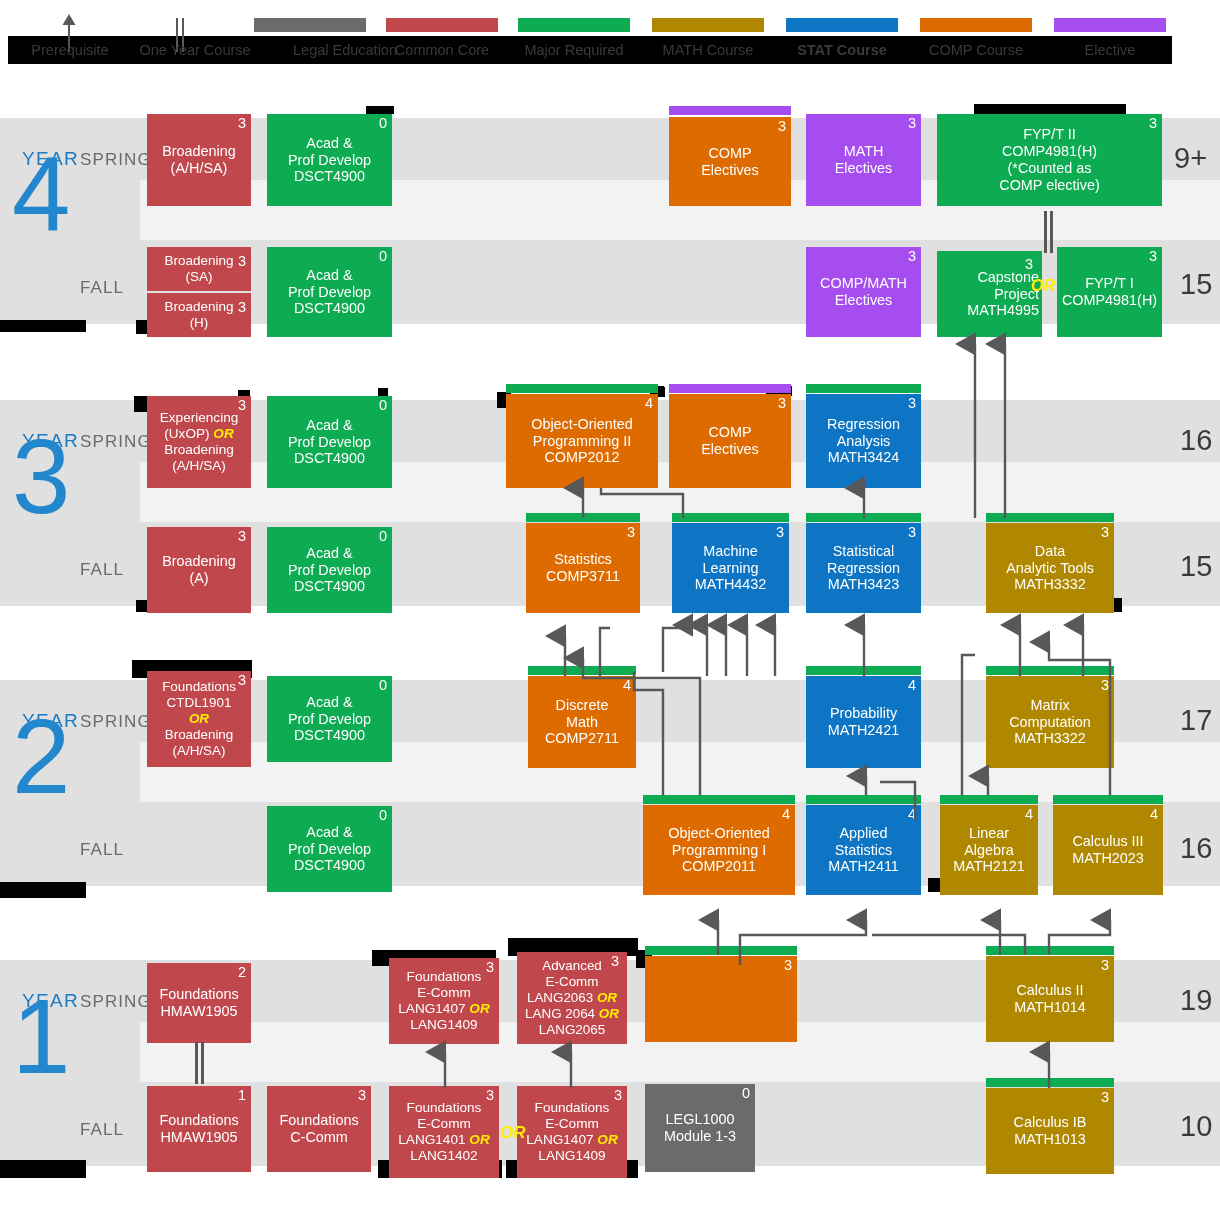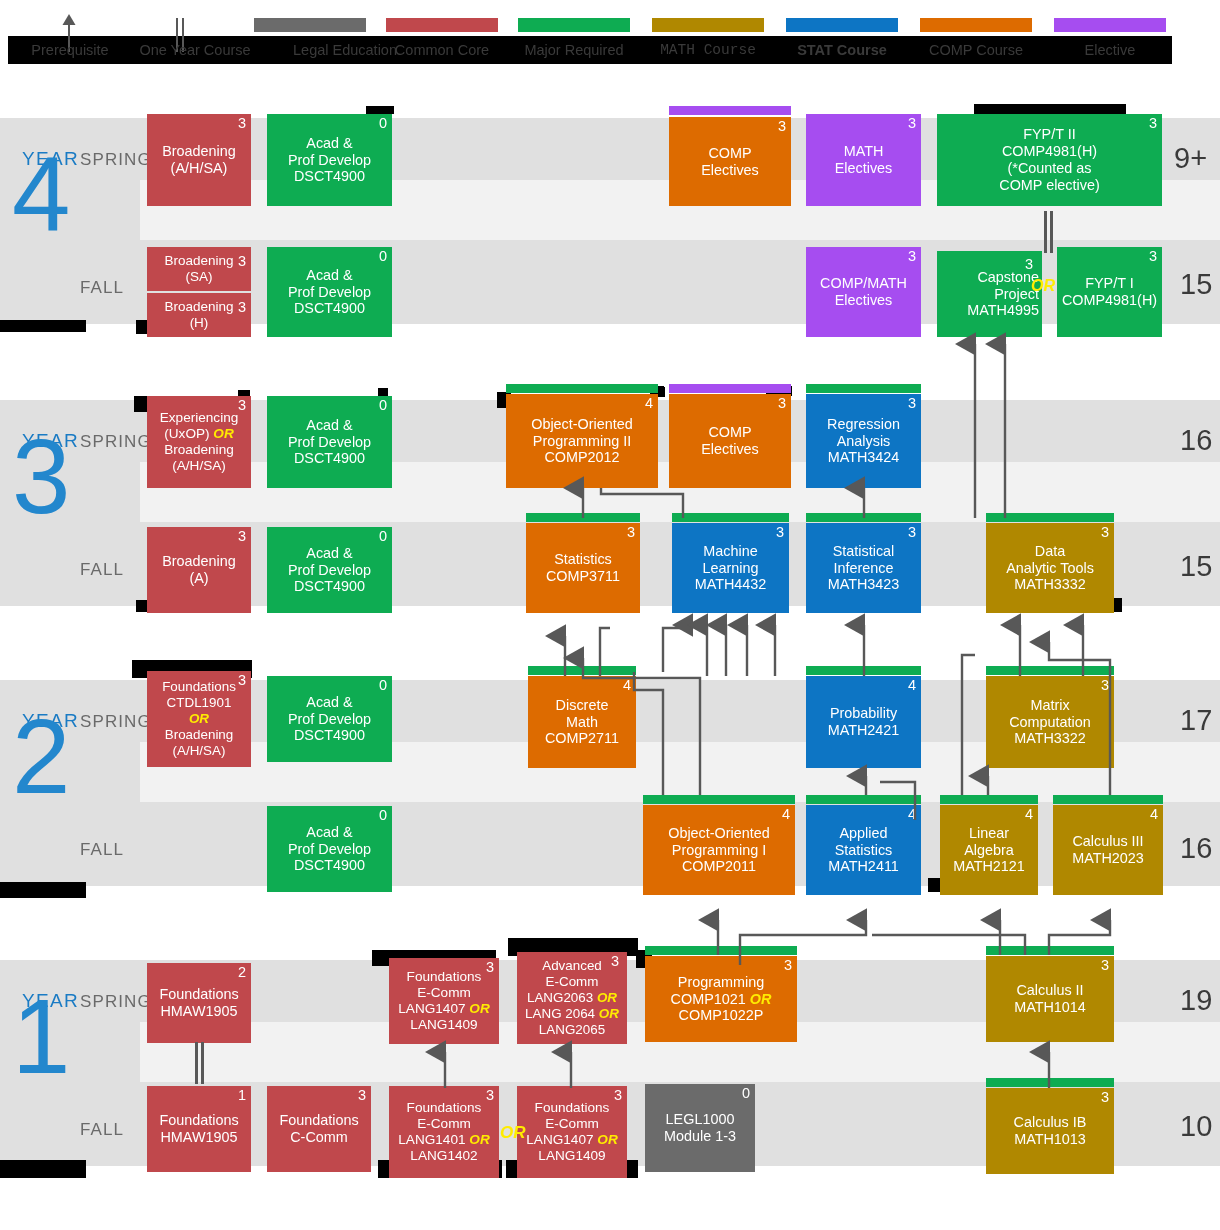--- a/index.html
+++ b/index.html
@@ -149,21 +149,21 @@
     </div>
   <div class="legend-item" style="left:250px;width:120px;margin-left:35px;">
       <span class="lbl">Legal Education</span>
     </div>
   <div class="legend-item" style="left:382px;width:120px;">
       <span class="lbl">Common Core</span>
     </div>
   <div class="legend-item" style="left:514px;width:120px;">
       <span class="lbl">Major Required</span>
     </div>
-  <div class="legend-item" style="left:648px;width:120px;font-family:Liberation Mono, monospace;">
+  <div class="legend-item" style="left:648px;width:120px;">
       <span class="lbl">MATH Course</span>
     </div>
   <div class="legend-item" style="left:782px;width:120px;font-weight:bold;">
       <span class="lbl">STAT Course</span>
     </div>
   <div class="legend-item" style="left:916px;width:120px;">
       <span class="lbl">COMP Course</span>
     </div>
   <div class="legend-item" style="left:1050px;width:120px;">
       <span class="lbl">Elective</span>
@@ -409,21 +409,21 @@
   <div class="box c-stat" style="left:672px;top:523px;width:117px;height:90px;">
     <span class="cr">3</span>
     <span class="bodytext">Machine
 Learning
 MATH4432</span>
   </div>
   <div class="topbar s-major" style="left:806px;top:513px;width:115px;"></div>
   <div class="box c-stat" style="left:806px;top:523px;width:115px;height:90px;">
     <span class="cr">3</span>
     <span class="bodytext">Statistical
-Inference
+Regression
 MATH3423</span>
   </div>
   <div class="topbar s-major" style="left:986px;top:513px;width:128px;"></div>
   <div class="box c-math" style="left:986px;top:523px;width:128px;height:90px;">
     <span class="cr">3</span>
     <span class="bodytext">Data
 Analytic Tools
 MATH3332</span>
   </div>
 
@@ -501,21 +501,20 @@
     <span class="cr">3</span>
     <span class="bodytext" style="white-space: normal;">Foundations<br>E-Comm<br>LANG1407 <span class="orword">OR</span><br>LANG1409</span>
   </div>
   <div class="box c-common" style="left:517px;top:952px;width:110px;height:92px;font-size:13.4px;">
     <span class="cr" style="right:8px;">3</span>
     <span class="bodytext" style="white-space: normal;">Advanced<br>E-Comm<br>LANG2063 <span class="orword">OR</span><br>LANG 2064 <span class="orword">OR</span><br>LANG2065</span>
   </div>
   <div class="topbar s-major" style="left:645px;top:946px;width:152px;"></div>
   <div class="box c-comp" style="left:645px;top:956px;width:152px;height:86px;">
     <span class="cr">3</span>
-    <span class="bodytext" style="white-space: normal;">Programming<br>COMP1021 <span class="orword">OR</span><br>COMP1022P</span>
   </div>
   <div class="topbar s-major" style="left:986px;top:946px;width:128px;"></div>
   <div class="box c-math" style="left:986px;top:956px;width:128px;height:86px;">
     <span class="cr">3</span>
     <span class="bodytext">Calculus II
 MATH1014</span>
   </div>
 
   <div class="box c-common" style="left:147px;top:1086px;width:104px;height:86px;">
     <span class="cr">1</span>

